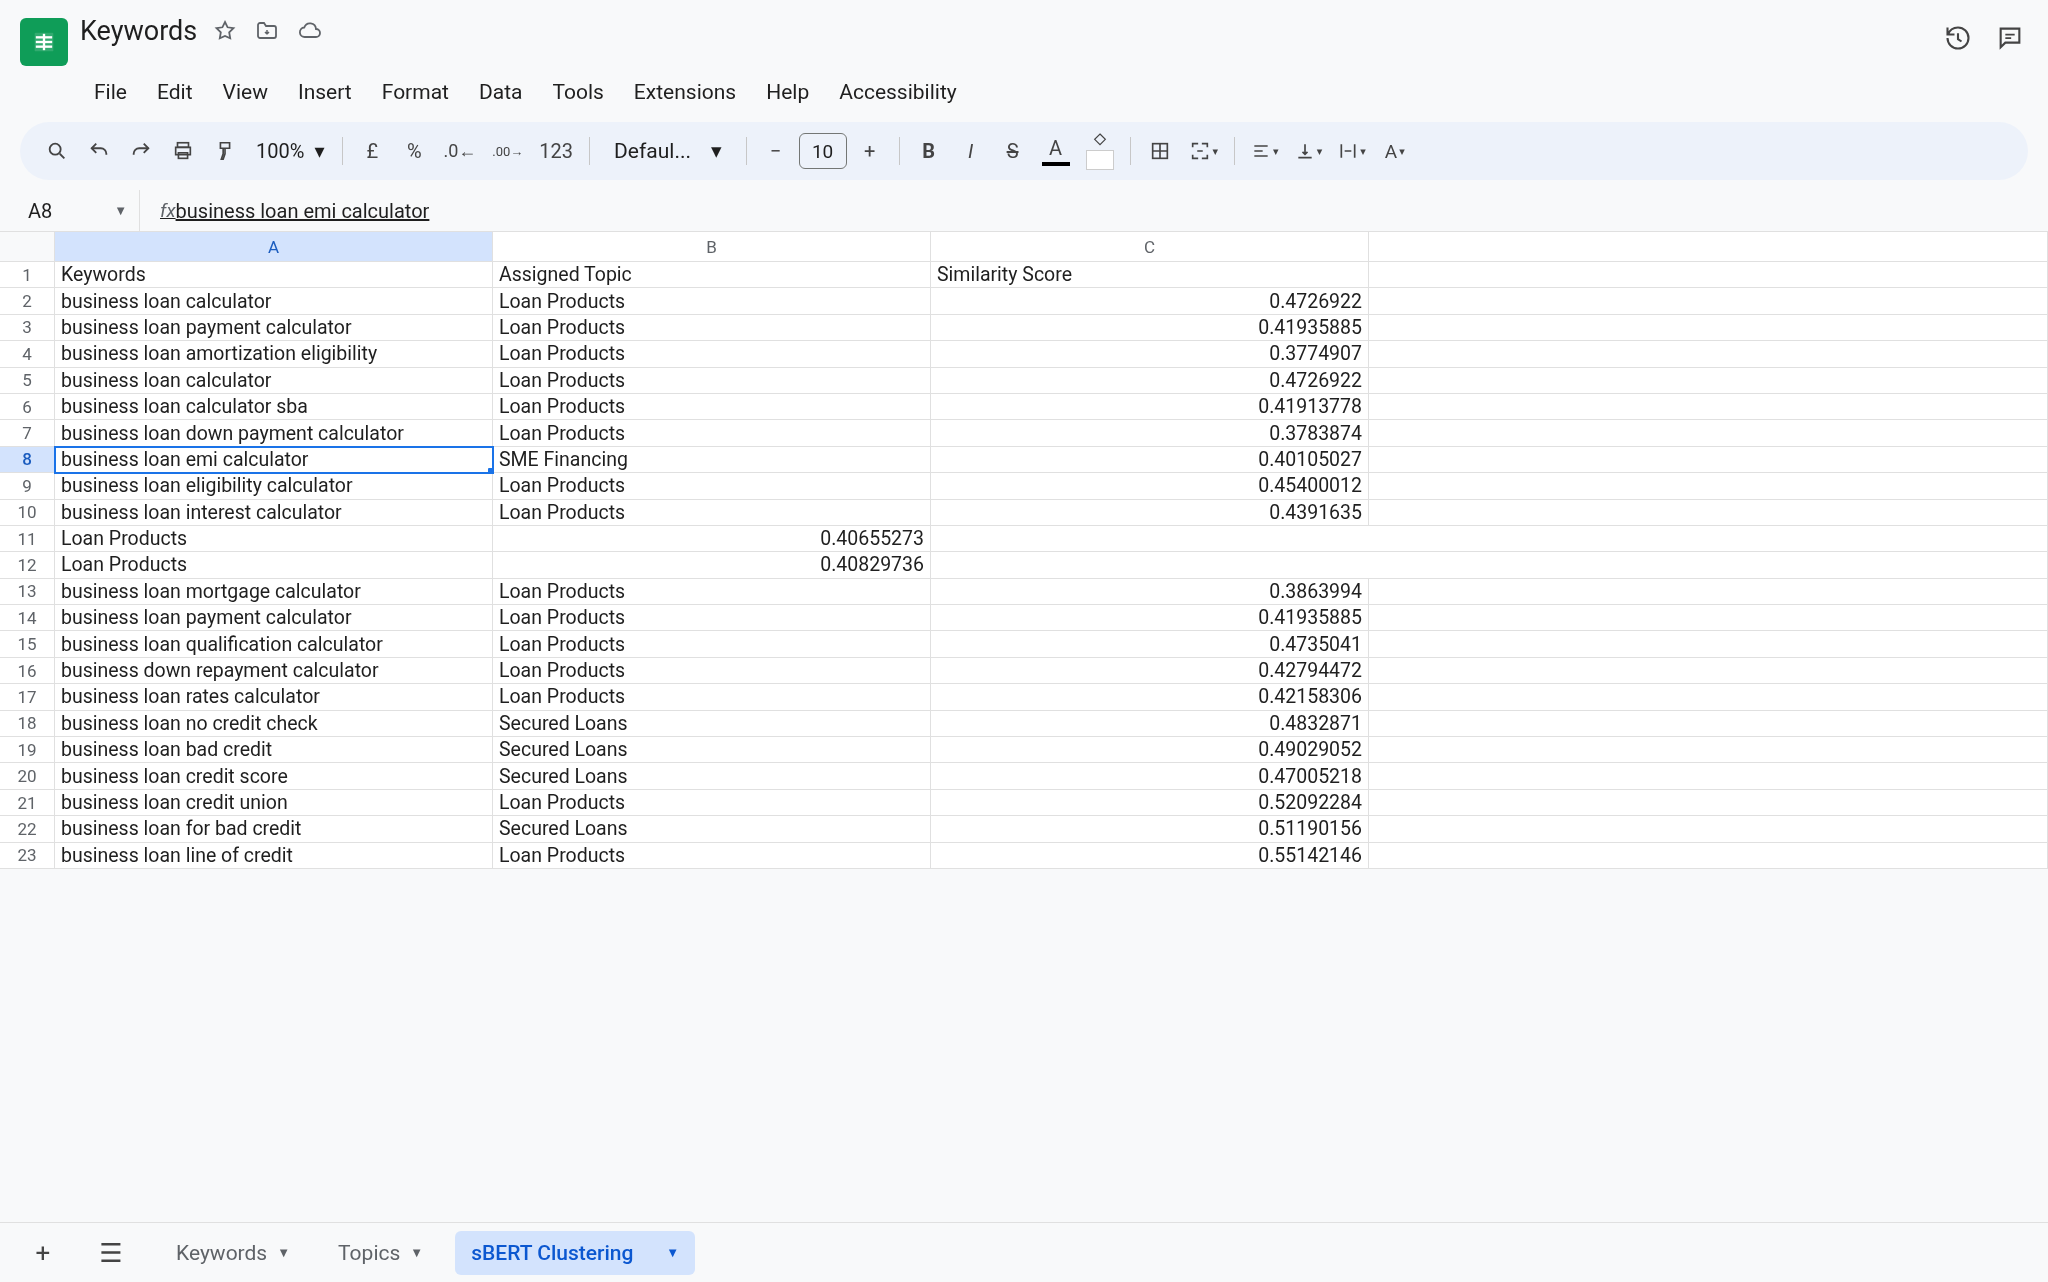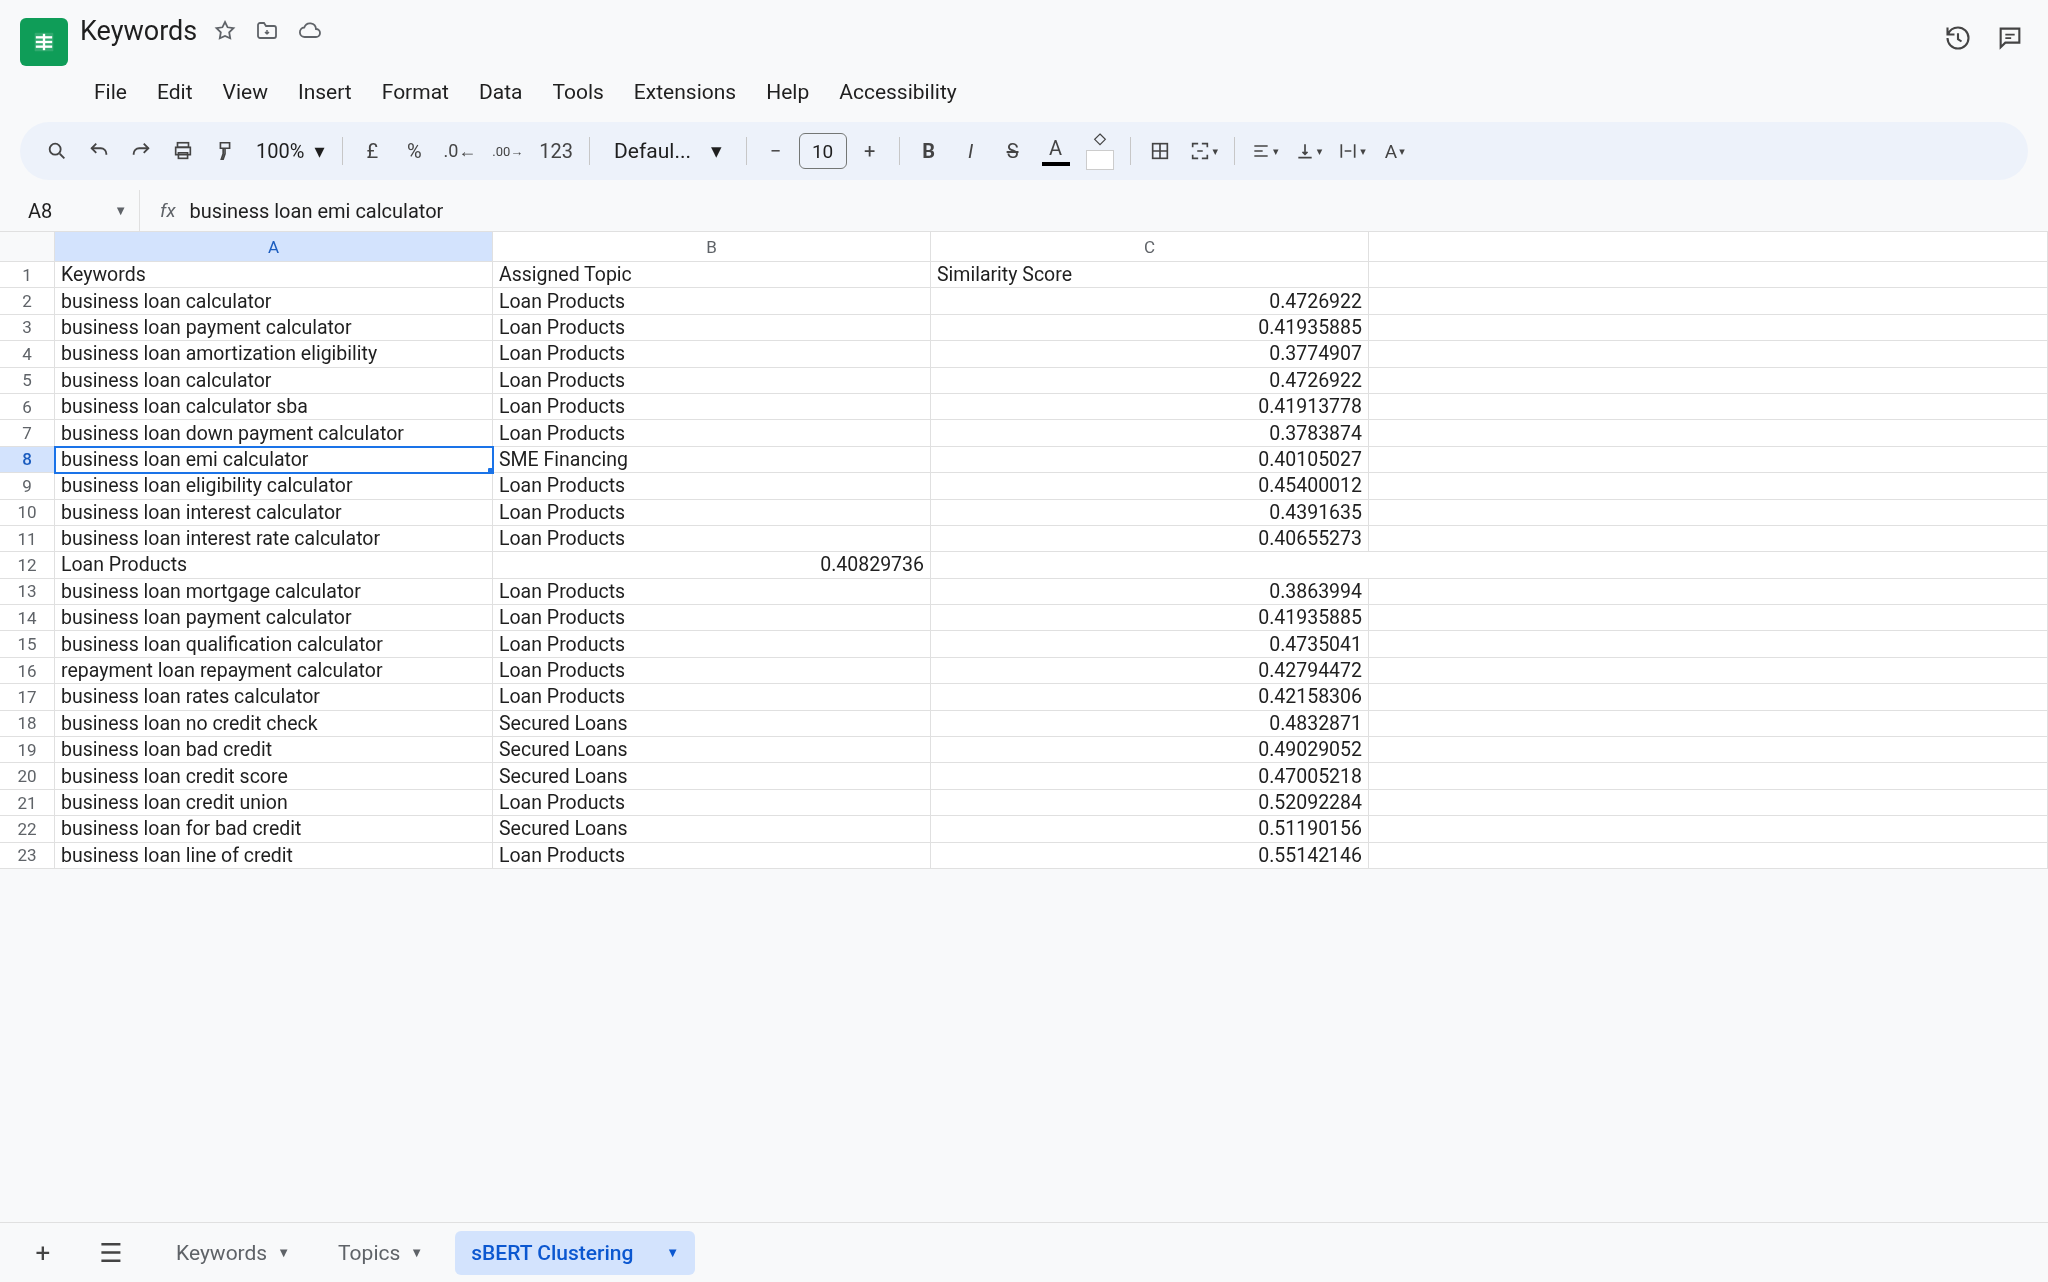--- a/index.html
+++ b/index.html
@@ -66,21 +66,21 @@
   align-items: center;
   margin: 10px 0 0 0;
   height: 42px;
   padding-left: 16px;
   border-bottom: 1px solid #e0e0e0;
 }
 .name-box {
   width: 124px; display:flex; align-items:center; justify-content:space-between;
   padding: 0 12px; font-size:20px; border-right:1px solid #e0e0e0; height: 100%;
 }
-.fx-area { display:flex; align-items:center; gap:14px; padding-left: 20px; font-size:20px; color:#1f1f1f; }
+.fx-area { display:flex; align-items:center; padding-left: 20px; font-size:20px; color:#1f1f1f;text-decoration:underline; }
 .fx-label { font-style: italic; color:#5f6368; font-size:19px;}
 
 .grid-wrap { position: relative; background: #fff; }
 .col-headers { display:flex; height:30px; position:sticky; top:0; }
 .corner { width:55px; border-right:1px solid #e0e0e0; border-bottom:1px solid #e0e0e0; background:#f8f9fa;}
 .col-h {
   border-right:1px solid #e0e0e0; border-bottom:1px solid #e0e0e0;
   display:flex; align-items:center; justify-content:center;
   font-size:17px; color:#5f6368; background:#fff;
 }
@@ -388,21 +388,20 @@
       </div>
       <div class="row">
         <div class="row-h">10</div>
         <div class="cell col-A">business loan interest calculator</div>
         <div class="cell col-B">Loan Products</div>
         <div class="cell col-C numcol">0.4391635</div>
         <div class="cell col-rest"></div>
       </div>
       <div class="row">
         <div class="row-h">11</div>
-        <div class="cell col-A">business loan interest rate calculator</div>
         <div class="cell col-B">Loan Products</div>
         <div class="cell col-C numcol">0.40655273</div>
         <div class="cell col-rest"></div>
       </div>
       <div class="row">
         <div class="row-h">12</div>
         <div class="cell col-B">Loan Products</div>
         <div class="cell col-C numcol">0.40829736</div>
         <div class="cell col-rest"></div>
       </div>
@@ -422,21 +421,21 @@
       </div>
       <div class="row">
         <div class="row-h">15</div>
         <div class="cell col-A">business loan qualification calculator</div>
         <div class="cell col-B">Loan Products</div>
         <div class="cell col-C numcol">0.4735041</div>
         <div class="cell col-rest"></div>
       </div>
       <div class="row">
         <div class="row-h">16</div>
-        <div class="cell col-A">repayment loan repayment calculator</div>
+        <div class="cell col-A">business down repayment calculator</div>
         <div class="cell col-B">Loan Products</div>
         <div class="cell col-C numcol">0.42794472</div>
         <div class="cell col-rest"></div>
       </div>
       <div class="row">
         <div class="row-h">17</div>
         <div class="cell col-A">business loan rates calculator</div>
         <div class="cell col-B">Loan Products</div>
         <div class="cell col-C numcol">0.42158306</div>
         <div class="cell col-rest"></div>

